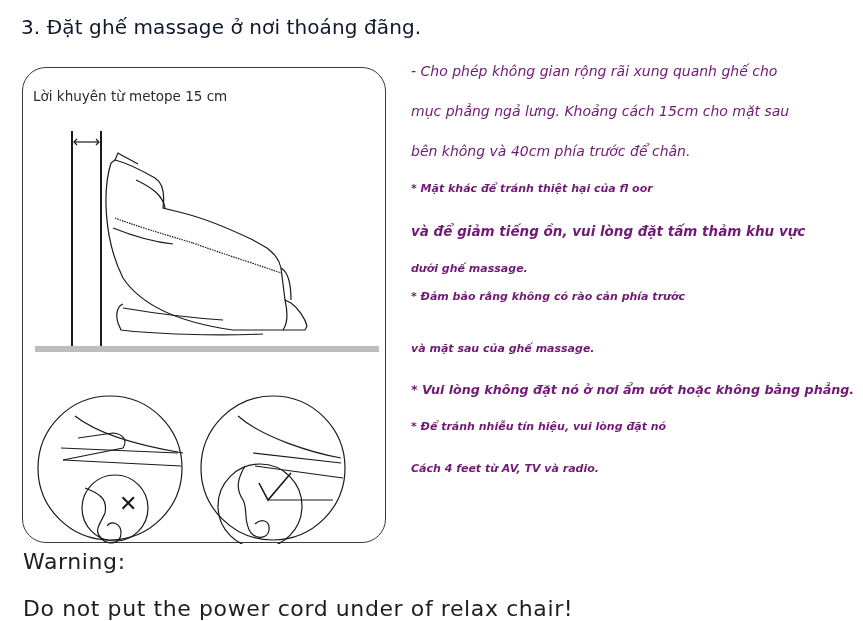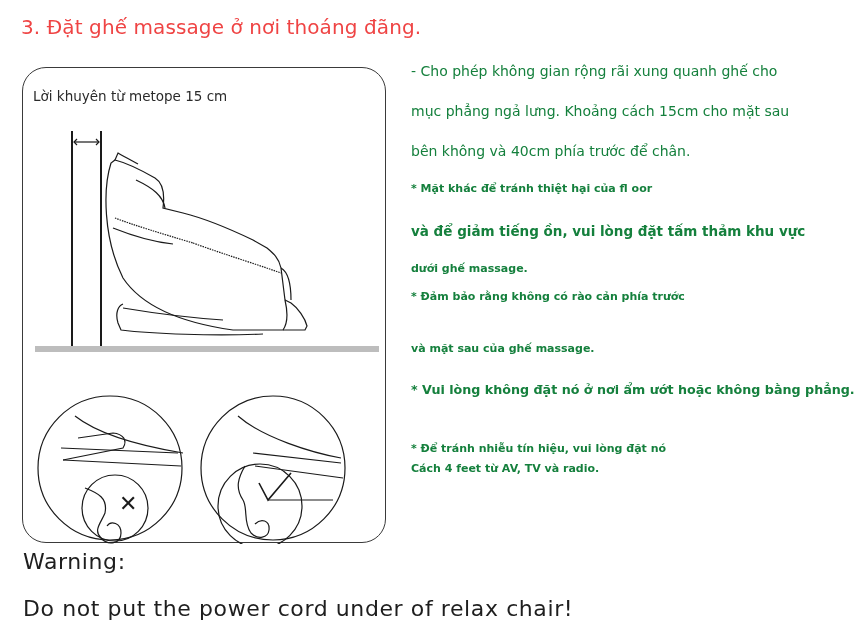--- a/index.html
+++ b/index.html
@@ -1,22 +1,22 @@
 <!DOCTYPE html>
 <html><head>
 <meta charset="utf-8">
 <style>
   html, body { margin:0; padding:0; background:#ffffff; }
   body { width:863px; height:621px; position:relative; overflow:hidden; color:#231f20; font-family:"DejaVu Sans", sans-serif; }
-  .title { position:absolute; left:21px; top:15px; font-size:20px; color:#ef4444; font-weight:normal; letter-spacing:0.1px; }
+  .title { position:absolute; left:21px; top:15px; font-size:20px; color:#0f172a; font-weight:normal; letter-spacing:0.1px; }
   .panel { position:absolute; left:22px; top:67px; width:364px; height:476px; border:1.6px solid #3a3a3a; border-radius:24px; box-sizing:border-box; }
   .panel-label { position:absolute; left:10px; top:20px; font-size:13.5px; color:#2a2a2a; }
   .panel svg { position:absolute; left:0; top:0; }
   .text-col { position:absolute; left:411px; top:0; width:450px; }
-  .line { position:absolute; left:0; white-space:nowrap; color:#15803d; }
+  .line { position:absolute; left:0; white-space:nowrap; color:#701a75;font-style:italic; }
   .reg { font-size:14px; }
   .bold { font-size:11px; font-weight:bold; }
   .bold-sm { font-size:12.7px; font-weight:bold; }
   .warn { position:absolute; left:23px; font-family:"DejaVu Sans", sans-serif; font-weight:normal; color:#1e1e1e; letter-spacing:0.6px; }
 </style>
 </head>
 <body>
 
 <div class="title">3. Đặt ghế massage ở nơi thoáng đãng.</div>
 
@@ -74,18 +74,18 @@
 <div class="text-col">
   <div class="line reg" style="top:63px">- Cho phép không gian rộng rãi xung quanh ghế cho</div>
   <div class="line reg" style="top:103px"> mục phẳng ngả lưng. Khoảng cách 15cm cho mặt sau</div>
   <div class="line reg" style="top:143px">bên không và 40cm phía trước để chân.</div>
   <div class="line bold" style="top:182px">* Mặt khác để tránh thiệt hại của fl oor</div>
   <div class="line bold-sm" style="top:223px; font-size:13.5px">và để giảm tiếng ồn, vui lòng đặt tấm thảm khu vực</div>
   <div class="line bold" style="top:262px">dưới ghế massage.</div>
   <div class="line bold" style="top:290px">* Đảm bảo rằng không có rào cản phía trước</div>
   <div class="line bold" style="top:342px">và mặt sau của ghế massage.</div>
   <div class="line bold-sm" style="top:382px">* Vui lòng không đặt nó ở nơi ẩm ướt hoặc không bằng phẳng.</div>
-  <div class="line bold" style="top:442px">* Để tránh nhiễu tín hiệu, vui lòng đặt nó</div>
+  <div class="line bold" style="top:420px">* Để tránh nhiễu tín hiệu, vui lòng đặt nó</div>
   <div class="line bold" style="top:462px">Cách 4 feet từ AV, TV và radio.</div>
 </div>
 
 <div class="warn" style="top:549px; font-size:22px;">Warning:</div>
 <div class="warn" style="top:596px; font-size:22px;">Do not put the power cord under of relax chair!</div>
 
 </body></html>

